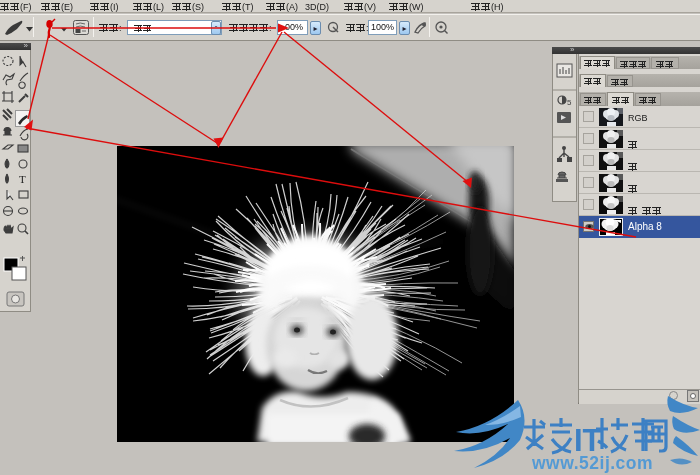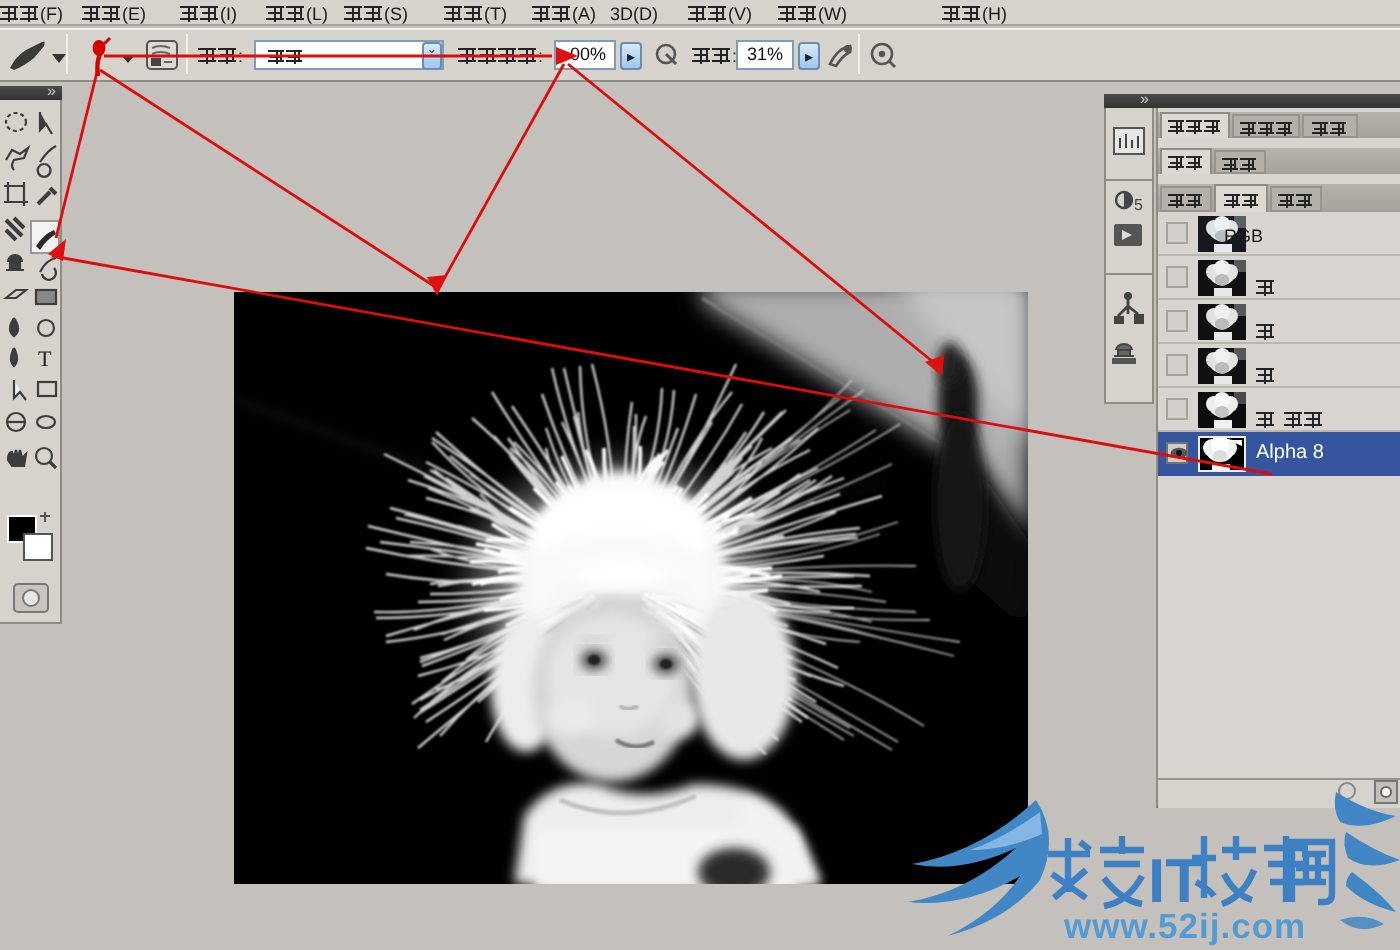--- a/index.html
+++ b/index.html
@@ -54,21 +54,21 @@
 <div class="field" style="left:127px;top:20px;width:95px;height:15px"><span style="margin-left:6px;line-height:14px"><span class="c s8"></span><span class="c s8"></span></span></div>
 <div class="bluebtn" style="left:211px;top:20.5px;width:10px;height:14px">ˇ</div>
 <div class="abs lbl" style="left:229px;top:23px"><span class="c"></span><span class="c"></span><span class="c"></span><span class="c"></span>:</div>
 <div class="field" style="left:277px;top:20px;width:31px;height:15px;font-size:9px;line-height:13px;text-align:right;padding-right:4px">00%</div>
 <div class="bluebtn" style="left:310px;top:20.5px">▸</div>
 <svg class="abs" style="left:326px;top:20px" width="14" height="15" viewBox="0 0 14 15">
       <circle cx="7" cy="7" r="4.5" fill="none" stroke="#555" stroke-width="1.3"></circle>
       <path d="M7 7 l5 5" stroke="#555" stroke-width="1.5"></path>
     </svg>
 <div class="abs lbl" style="left:346px;top:23px"><span class="c"></span><span class="c"></span>:</div>
-<div class="field" style="left:368px;top:20px;width:29px;height:15px;font-size:9px;line-height:13px;text-align:center">31%</div>
+<div class="field" style="left:368px;top:20px;width:29px;height:15px;font-size:9px;line-height:13px;text-align:center">100%</div>
 <div class="bluebtn" style="left:399px;top:20.5px">▸</div>
 <svg class="abs" style="left:413px;top:20px" width="14" height="15" viewBox="0 0 14 15">
       <path d="M2 12 Q6 4 12 3 L12 6 Q8 8 5 13 Z" fill="none" stroke="#555" stroke-width="1.3"></path>
       <circle cx="11" cy="4.5" r="2" fill="#555"></circle>
     </svg>
 <div class="sep" style="left:429px;top:17px;height:20px"></div>
 <svg class="abs" style="left:434px;top:20px" width="14" height="15" viewBox="0 0 14 15">
       <circle cx="7" cy="7" r="5" fill="none" stroke="#555" stroke-width="1.3"></circle>
       <circle cx="7" cy="7" r="1.6" fill="#555"></circle>
       <path d="M10.5 10.5 l3 3" stroke="#555" stroke-width="1.4"></path>
@@ -237,21 +237,21 @@
 <svg class="abs" style="left:599px;top:108px" width="24" height="18">
         <rect width="24" height="18" fill="#16181d"></rect>
         <rect x="18" y="0" width="6" height="6" fill="#5a5e66"></rect>
         <ellipse cx="12" cy="7" rx="6.5" ry="5.5" fill="#eceff4"></ellipse>
         <circle cx="8" cy="6" r="4" fill="#dfe3e8"></circle>
         <circle cx="16" cy="6" r="4" fill="#dfe3e8"></circle>
         <circle cx="12" cy="4" r="4" fill="#eef1f5"></circle>
         <ellipse cx="12" cy="10" rx="3.6" ry="3" fill="#b9bec5"></ellipse>
         <path d="M8 14 h9 v4 h-9 z" fill="#e6e9ee"></path>
       </svg>
-<div class="abs lbl" style="left:612px;top:113px;font-size:9px">RGB</div>
+<div class="abs lbl" style="left:628px;top:113px;font-size:9px">RGB</div>
 
 <div class="abs" style="left:579px;top:128px;width:121px;height:22px;border-bottom:1px solid #bab7b1"></div>
 <div class="abs" style="left:583px;top:133px;width:11px;height:11px;background:#d3d0cb;border:1px solid #a6a39d"></div>
 <svg class="abs" style="left:599px;top:130px" width="24" height="18">
         <rect width="24" height="18" fill="#101010"></rect>
         <rect x="18" y="0" width="6" height="6" fill="#585858"></rect>
         <ellipse cx="12" cy="7" rx="6.5" ry="5.5" fill="#ededed"></ellipse>
         <circle cx="8" cy="6" r="4" fill="#e2e2e2"></circle>
         <circle cx="16" cy="6" r="4" fill="#e2e2e2"></circle>
         <circle cx="12" cy="4" r="4" fill="#f0f0f0"></circle>

